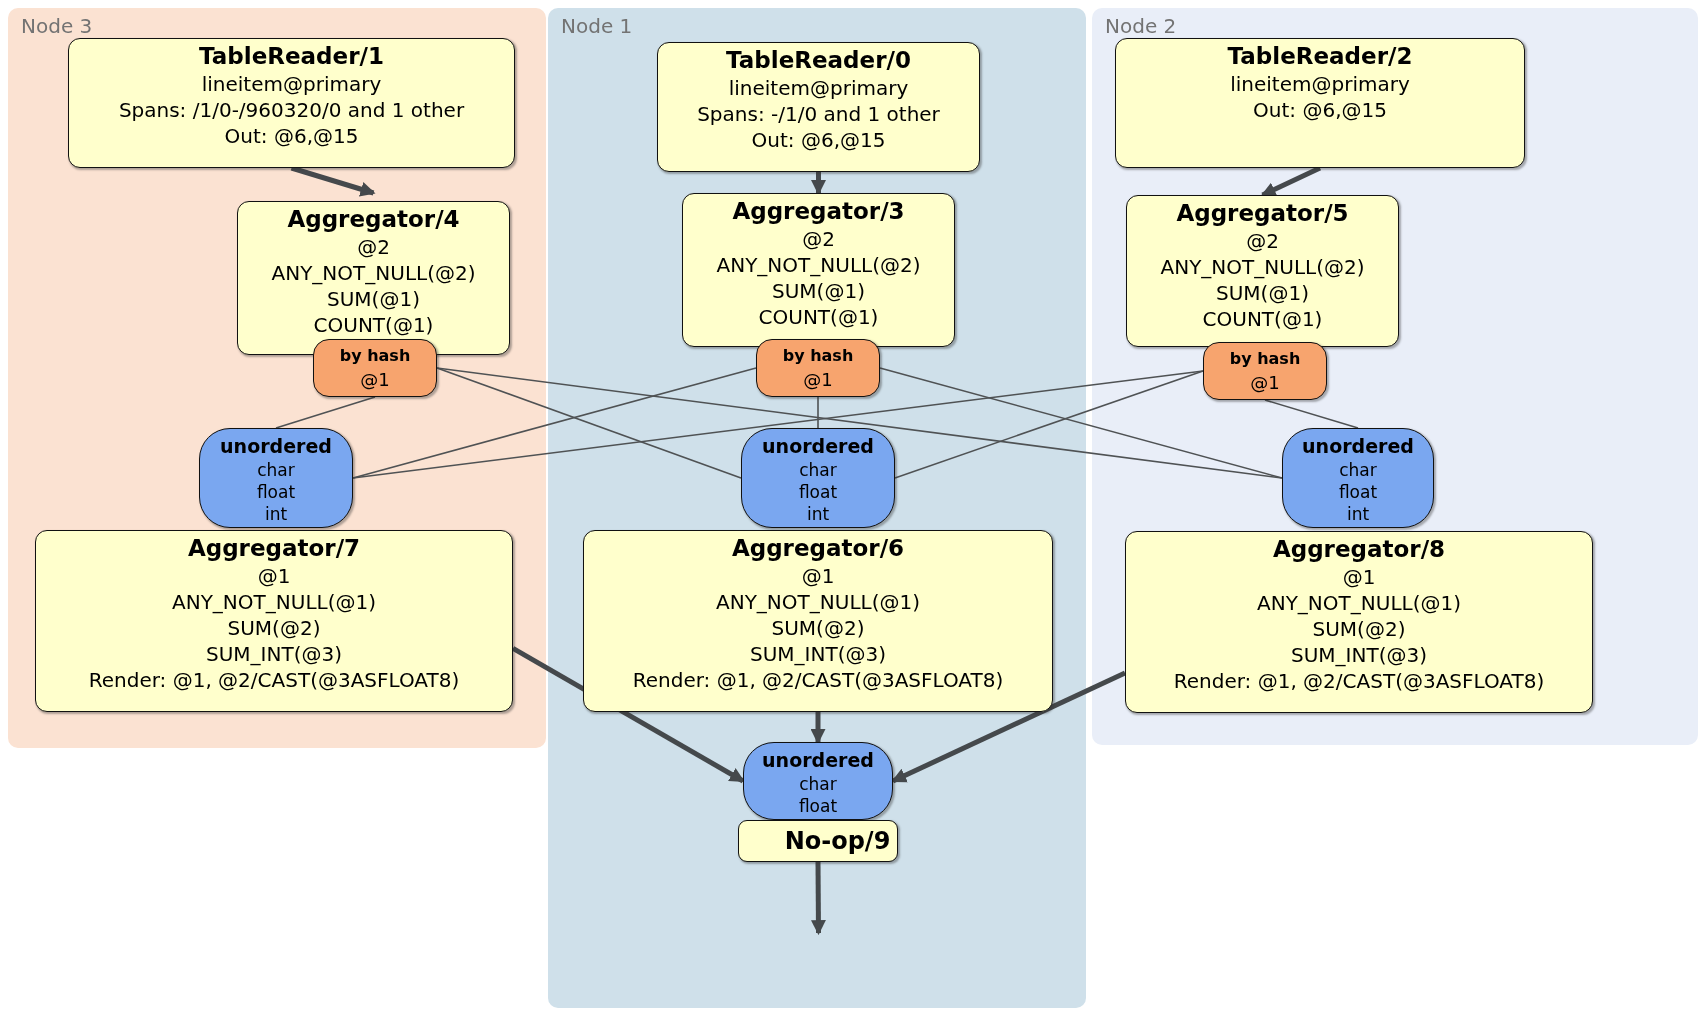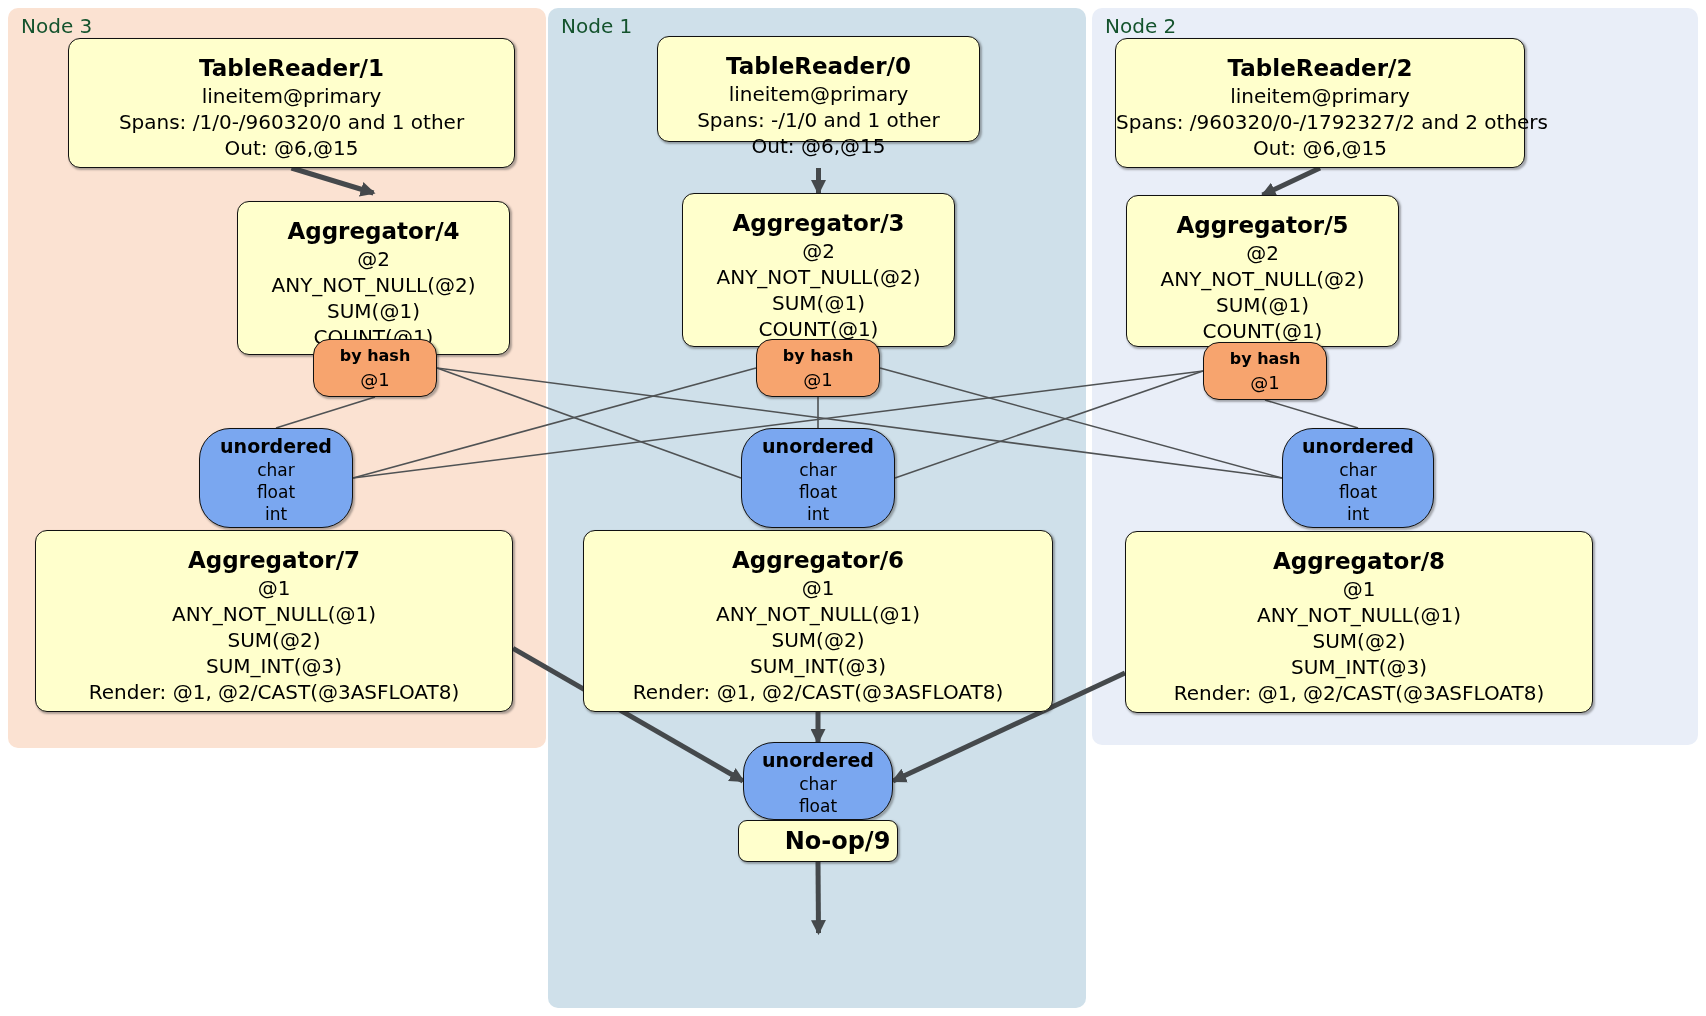--- a/index.html
+++ b/index.html
@@ -1,31 +1,31 @@
 <!DOCTYPE html>
 <html style="--node3-bg: #fbe2d2; --node1-bg: #cfe0ea; --node2-bg: #e9eef8; --processor-fill: #ffffcc; --router-fill: #f7a46e; --sync-fill: #7aa7f0;"><head>
 <meta charset="utf-8">
 <style>
   html,body{margin:0;padding:0;background:#fff;}
   #canvas{
     position:relative;width:1706px;height:1016px;background:#fff;overflow:hidden;
     font-family:"DejaVu Sans","Liberation Sans",sans-serif;color:#000;
   }
   .panel{position:absolute;border-radius:10px;z-index:0;}
-  .panel-label{position:absolute;top:6px;left:13px;font-size:20px;color:#14532d;}
+  .panel-label{position:absolute;top:6px;left:13px;font-size:20px;color:#737373;}
   #edge-layer{position:absolute;left:0;top:0;z-index:1;pointer-events:none;}
   .box{
     position:absolute;box-sizing:border-box;border:1.6px solid #111;text-align:center;
     box-shadow:1.5px 1.5px 2px rgba(50,50,50,.38);z-index:2;
   }
   .proc{background:var(--processor-fill);border-radius:12px;}
   .router{background:var(--router-fill);border-radius:16px;z-index:3;}
   .sync{background:var(--sync-fill);border-radius:31px;}
   .term{background:var(--processor-fill);border-radius:9px;display:flex;align-items:center;justify-content:center;}
-  .box .title{font-weight:bold;font-size:23px;line-height:30px;padding-top:14px;white-space:nowrap;}
+  .box .title{font-weight:bold;font-size:23px;line-height:30px;padding-top:2px;white-space:nowrap;}
   .proc .bline{font-size:20px;line-height:26px;white-space:nowrap;}
   .router .title{font-size:16px;line-height:25px;padding-top:3px;}
   .router .bline{font-size:18px;line-height:23px;}
   .sync .title{font-size:19px;line-height:25px;padding-top:5px;}
   .sync .bline{font-size:17px;line-height:22px;}
   .term .title{padding-top:0;font-size:24px;}
 </style>
 </head>
 <body>
 
@@ -92,21 +92,21 @@
   </div>
   <div class="box proc" id="el-agg7" style="left:35px;top:530px;width:478px;height:182px;">
     <div class="title">Aggregator/7</div>
     <div class="bline">@1</div>
     <div class="bline">ANY_NOT_NULL(@1)</div>
     <div class="bline">SUM(@2)</div>
     <div class="bline">SUM_INT(@3)</div>
     <div class="bline">Render: @1, @2/CAST(@3ASFLOAT8)</div>
   </div>
 
-  <div class="box proc" id="el-tr0" style="left:657px;top:36px;width:323px;height:106px;">
+  <div class="box proc" id="el-tr0" style="left:657px;top:42px;width:323px;height:130px;">
     <div class="title">TableReader/0</div>
     <div class="bline">lineitem@primary</div>
     <div class="bline">Spans: -/1/0 and 1 other</div>
     <div class="bline">Out: @6,@15</div>
   </div>
   <div class="box proc" id="el-agg3" style="left:682px;top:193px;width:273px;height:154px;">
     <div class="title">Aggregator/3</div>
     <div class="bline">@2</div>
     <div class="bline">ANY_NOT_NULL(@2)</div>
     <div class="bline">SUM(@1)</div>
@@ -135,21 +135,20 @@
     <div class="bline">char</div>
     <div class="bline">float</div>
   </div>
   <div class="box term" id="el-noop9" style="left:738px;top:820px;width:160px;height:42px;padding-left:39px;">
     <div class="title">No-op/9</div>
   </div>
 
   <div class="box proc" id="el-tr2" style="left:1115px;top:38px;width:410px;height:130px;">
     <div class="title">TableReader/2</div>
     <div class="bline">lineitem@primary</div>
-    <div class="bline">Spans: /960320/0-/1792327/2 and 2 others</div>
     <div class="bline">Out: @6,@15</div>
   </div>
   <div class="box proc" id="el-agg5" style="left:1126px;top:195px;width:273px;height:152px;">
     <div class="title">Aggregator/5</div>
     <div class="bline">@2</div>
     <div class="bline">ANY_NOT_NULL(@2)</div>
     <div class="bline">SUM(@1)</div>
     <div class="bline">COUNT(@1)</div>
   </div>
   <div class="box router" id="el-byhash2" style="left:1203px;top:342px;width:124px;height:58px;">

